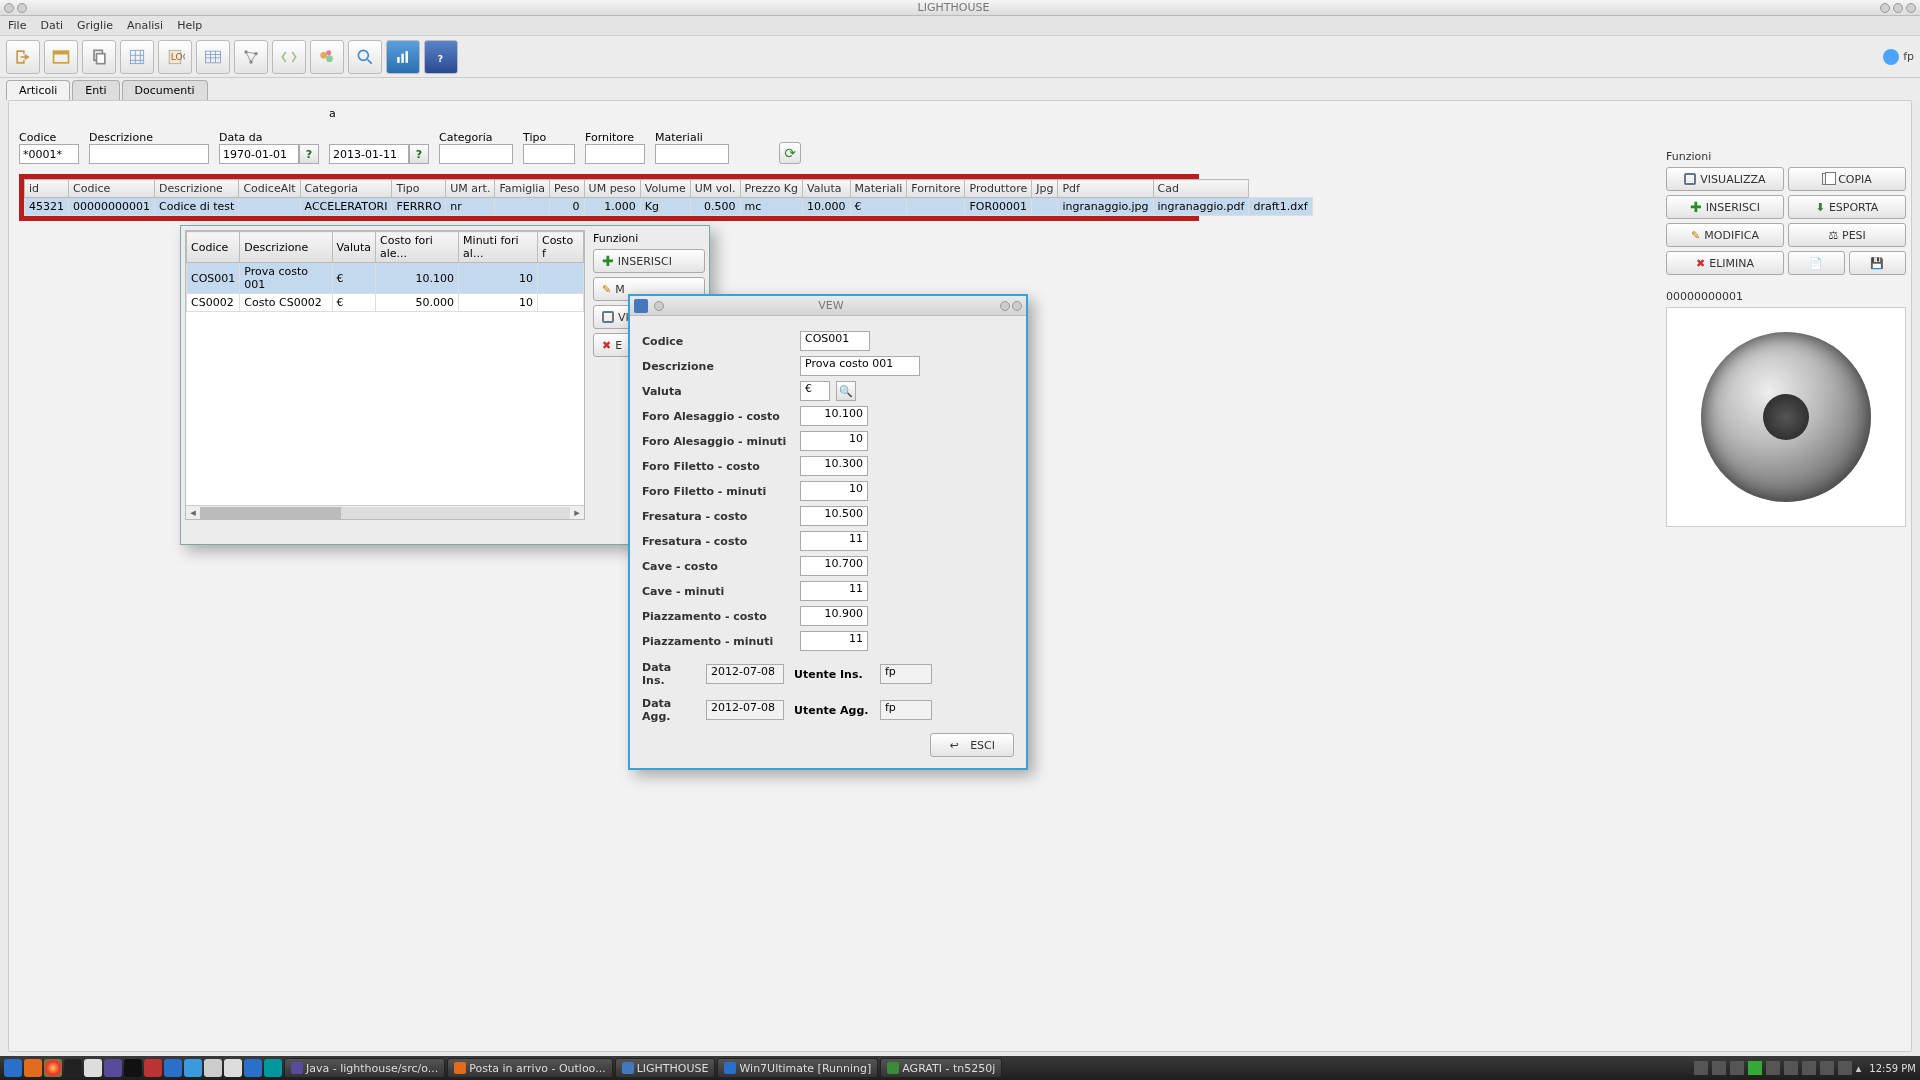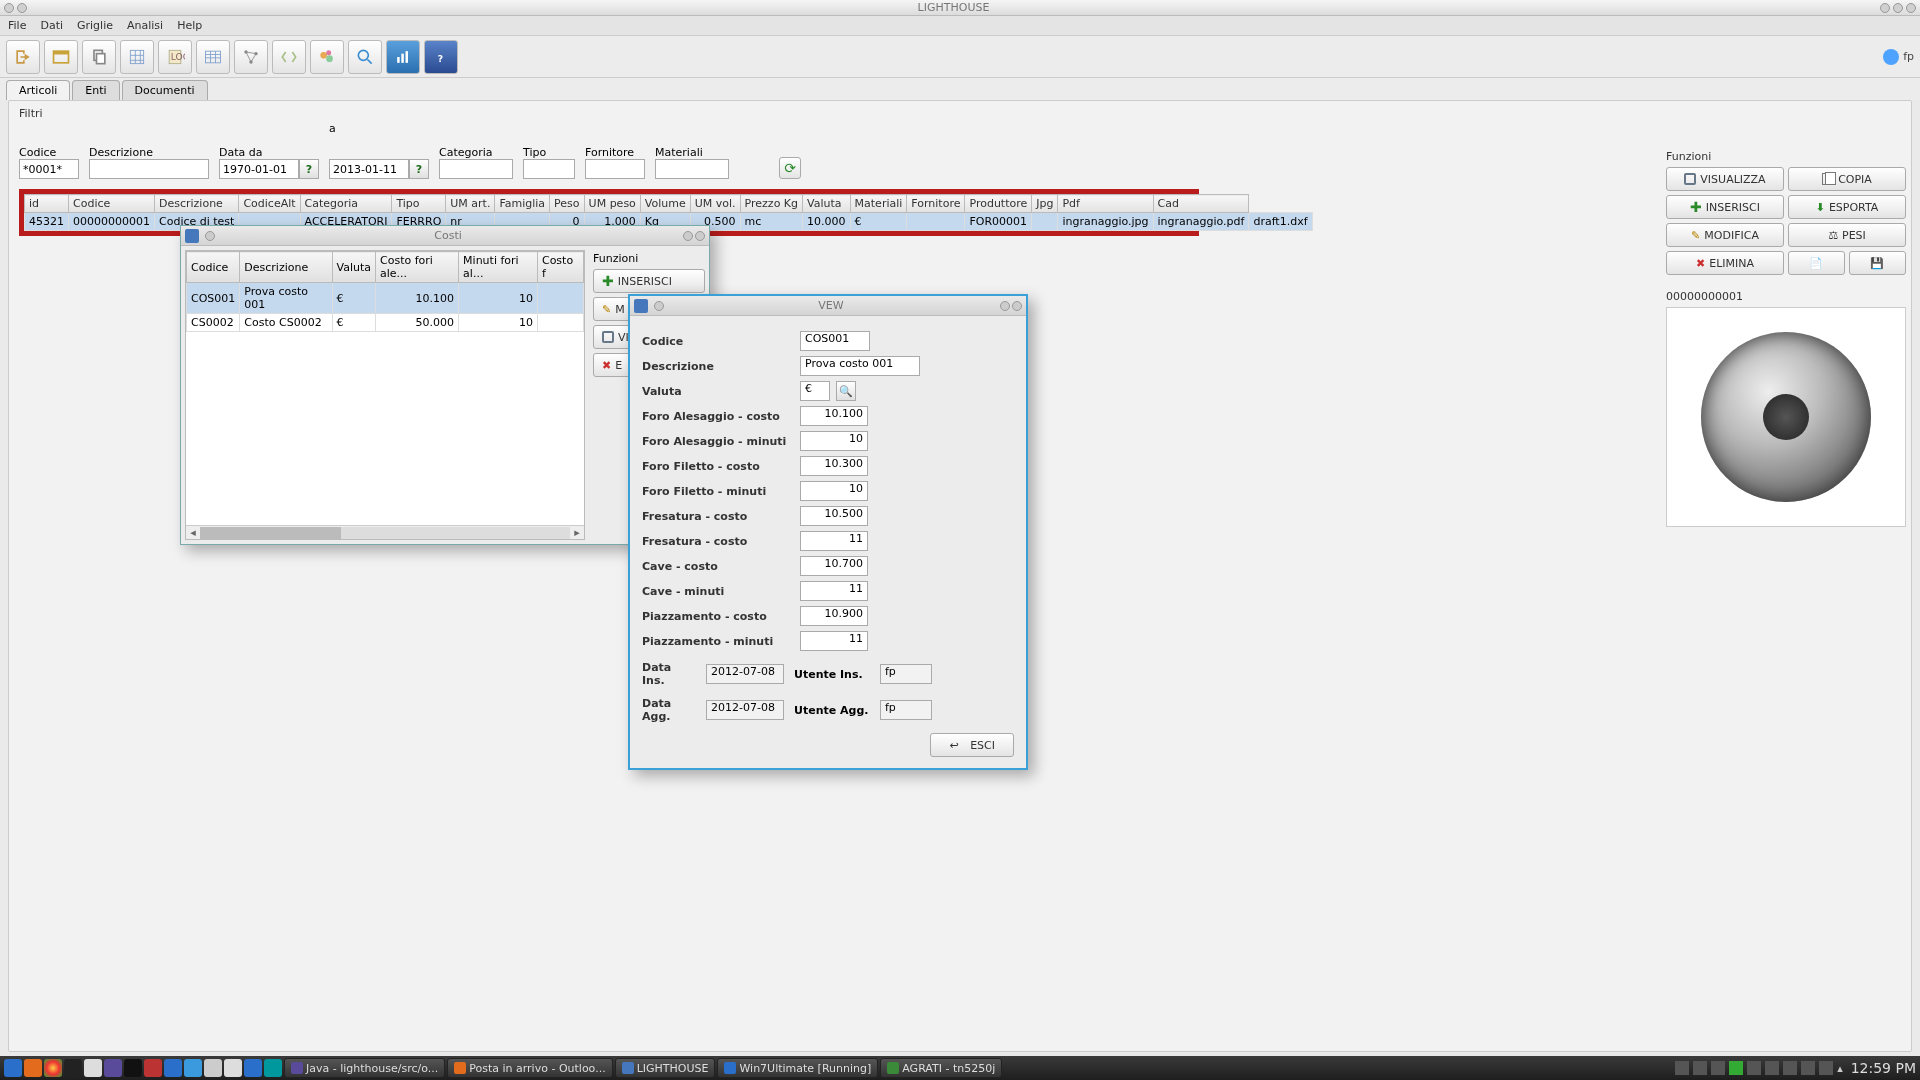--- a/index.html
+++ b/index.html
@@ -109,21 +109,21 @@
 .mainhscroll .track{flex:1;position:relative;}
 .mainhscroll .thumb{position:absolute;left:0;width:30%;height:100%;background:#ccc;}
 
 
 .taskbar{position:absolute;left:0;right:0;bottom:0;height:24px;background:linear-gradient(#3a3a3a,#1e1e1e);display:flex;align-items:center;padding:0 4px;gap:2px;}
 .taskbar .tbtn{height:20px;padding:0 6px;background:linear-gradient(#555,#333);border:1px solid #222;border-radius:3px;color:#ddd;display:flex;align-items:center;gap:3px;font-size:10px;white-space:nowrap;overflow:hidden;}
 .taskbar .ticon{width:18px;height:18px;border-radius:3px;display:flex;align-items:center;justify-content:center;}
 .taskbar .spacer{flex:1;}
 .taskbar .tray{display:flex;align-items:center;gap:4px;color:#ccc;font-size:10px;}
 .taskbar .tray .ti{width:14px;height:14px;}
-.clock{color:#ddd;font-size:14px;margin-left:6px;}
+.clock{color:#ddd;font-size:10px;margin-left:6px;}
 </style>
 </head>
 <body>
 
 <div class="titlebar">
   <div class="wincircles">
       <div class="wincircle"></div>
       <div class="wincircle"></div>
     </div>
   <div class="title">LIGHTHOUSE</div>
@@ -232,21 +232,20 @@
 </div>
 
 <div class="tabs">
   <div class="tab active">Articoli</div>
   <div class="tab">Enti</div>
   <div class="tab">Documenti</div>
 </div>
 
 <div class="content">
   <div class="filtri">
-    <div class="lbl">Filtri</div>
     <div class="filtri-row">
       <div class="fcol">
           <span>Codice</span>
           <input class="txt w60" value="*0001*" style="">
         </div>
       <div class="fcol">
           <span>Descrizione</span>
           <input class="txt w120" style="">
         </div>
       <div class="fcol">
@@ -379,27 +378,20 @@
 </div>
 
 <div class="preview">
   <h5>00000000001</h5>
   <div class="previmg">
       <div class="gear"></div>
     </div>
 </div>
 
 <div class="dlg" id="costi">
-  <div class="dtitle">
-    <div class="dicon"></div>
-    <div class="circle"></div>
-    <div class="dtxt">Costi</div>
-    <div class="circle"></div>
-    <div class="circle"></div>
-  </div>
   <div class="body">
     <div class="tblwrap">
       <table>
         <tbody>
             <tr>
               <th>Codice</th>
               <th>Descrizione</th>
               <th>Valuta</th>
               <th>Costo fori ale...</th>
               <th>Minuti fori al...</th>

